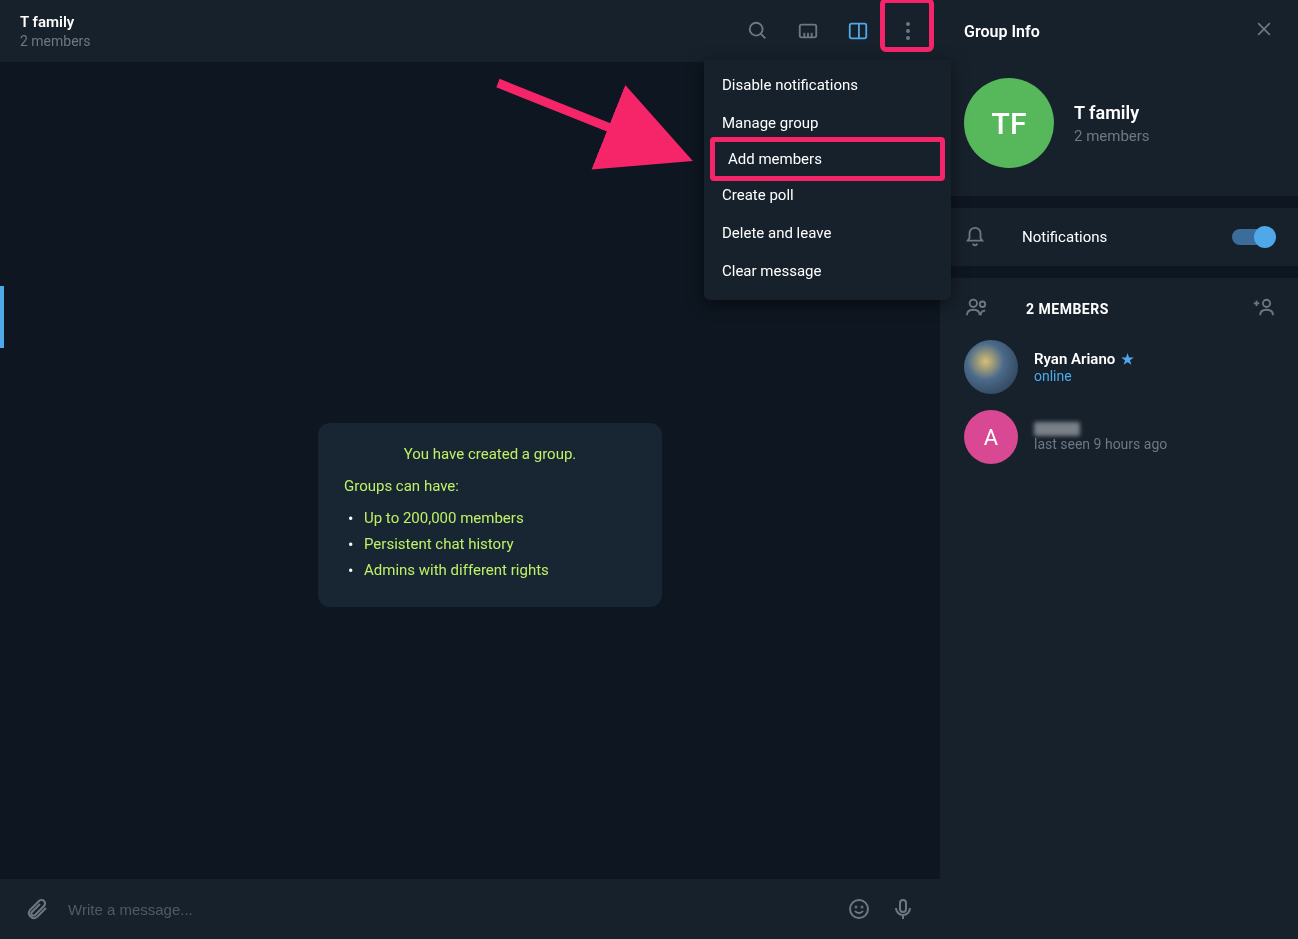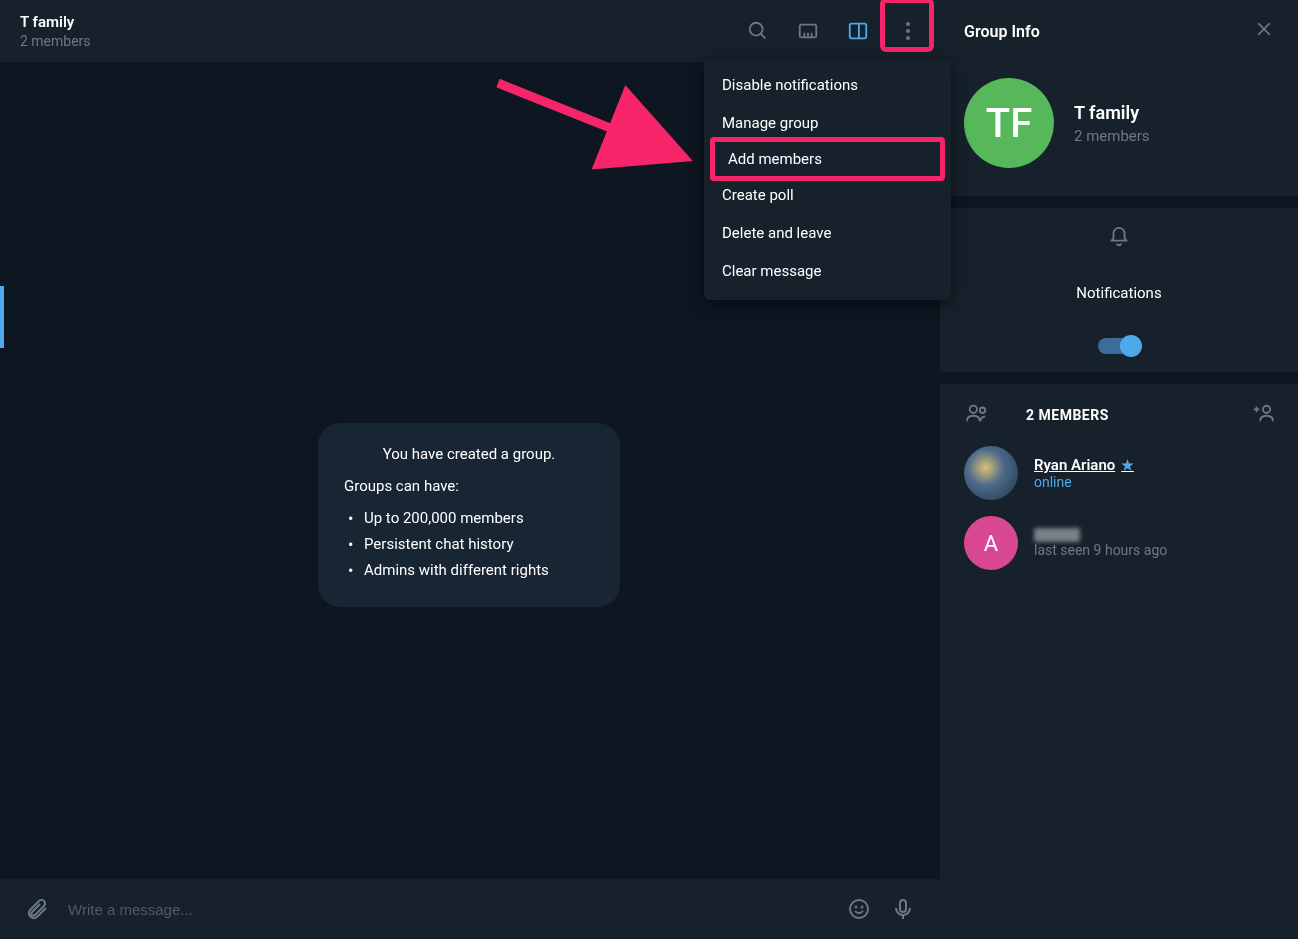--- a/index.html
+++ b/index.html
@@ -51,25 +51,25 @@
     background: #0e1621;
   }
   .left-indicator {
     position:absolute;
     left:0; top: 224px; width:4px; height:62px;
     background:#4fa8e8;
   }
   .info-card {
     position:absolute;
     left: 318px; top: 361px;
-    width: 302px;
+    width: 344px;
     background: #182533;
-    border-radius: 22px;
+    border-radius: 12px;
     padding: 22px 26px 24px 26px;
-    color:#ffffff;
+    color:#bef264;
   }
   .info-card .line1 { font-size:15px; text-align:center; margin-bottom:14px; }
   .info-card .line2 { font-size:15px; font-weight:400; margin-bottom:10px; }
   .info-card ul { list-style:none; }
   .info-card li { font-size:15px; padding:4px 0 4px 20px; position:relative; }
   .info-card li::before { content:"•"; position:absolute; left:4px; color:#fff; font-size:16px; }
 
   
   .input-bar {
     position:absolute;
@@ -134,29 +134,29 @@
   .side-header .close svg { stroke:#6c7883; }
 
   .group-block {
     display:flex; align-items:center; gap:20px;
     padding: 16px 24px 28px 24px;
   }
   .avatar-lg {
     width:90px; height:90px; border-radius:50%;
     background:#56b85b;
     display:flex; align-items:center; justify-content:center;
-    font-size:40px; font-weight:500; color:#fff;
+    font-size:30px; font-weight:500; color:#fff;
   }
   .group-name { font-size:18px; font-weight:600; }
   .group-sub { font-size:15px; color:#6c7883; margin-top:4px; }
 
   .divider { height:12px; background:#0e1621; }
 
   .notif-row {
-    display:flex; align-items:center; padding:18px 24px; gap:36px;flex-direction:column;
+    display:flex; align-items:center; padding:18px 24px; gap:36px;
   }
   .bell { width:22px; height:22px; }
   .notif-row .label { flex:1; font-size:15px; }
   .toggle-track {
     width:42px; height:16px; border-radius:10px; background:#3b6d9a;
     position:relative; cursor:pointer;
   }
   .toggle-track::after{
     content:""; position:absolute; right:-2px; top:-3px;
     width:22px; height:22px; border-radius:50%;
@@ -176,21 +176,21 @@
   }
   .avatar-sm {
     width:54px; height:54px; border-radius:50%;
     display:flex; align-items:center; justify-content:center;
     font-size:22px; color:#fff;
   }
   .avatar-sm.photo {
     background: radial-gradient(circle at 40% 40%, #d8c070 0%, #4b6a8a 40%, #234 100%);
   }
   .avatar-sm.pink { background:#d94893; }
-  .member-name { font-size:15px; font-weight:600; display:flex; align-items:center; gap:6px;text-decoration:underline; }
+  .member-name { font-size:15px; font-weight:600; display:flex; align-items:center; gap:6px; }
   .member-sub { font-size:14px; color:#6c7883; }
   .member-sub.online { color:#4fa8e8; }
   .star { color:#4fa8e8; font-size:14px; }
   .blurred {
     display:inline-block; width:46px; height:14px;
     background:#7a8088; filter:blur(2px); border-radius:2px;
   }
 </style>
 </head>
 <body>

